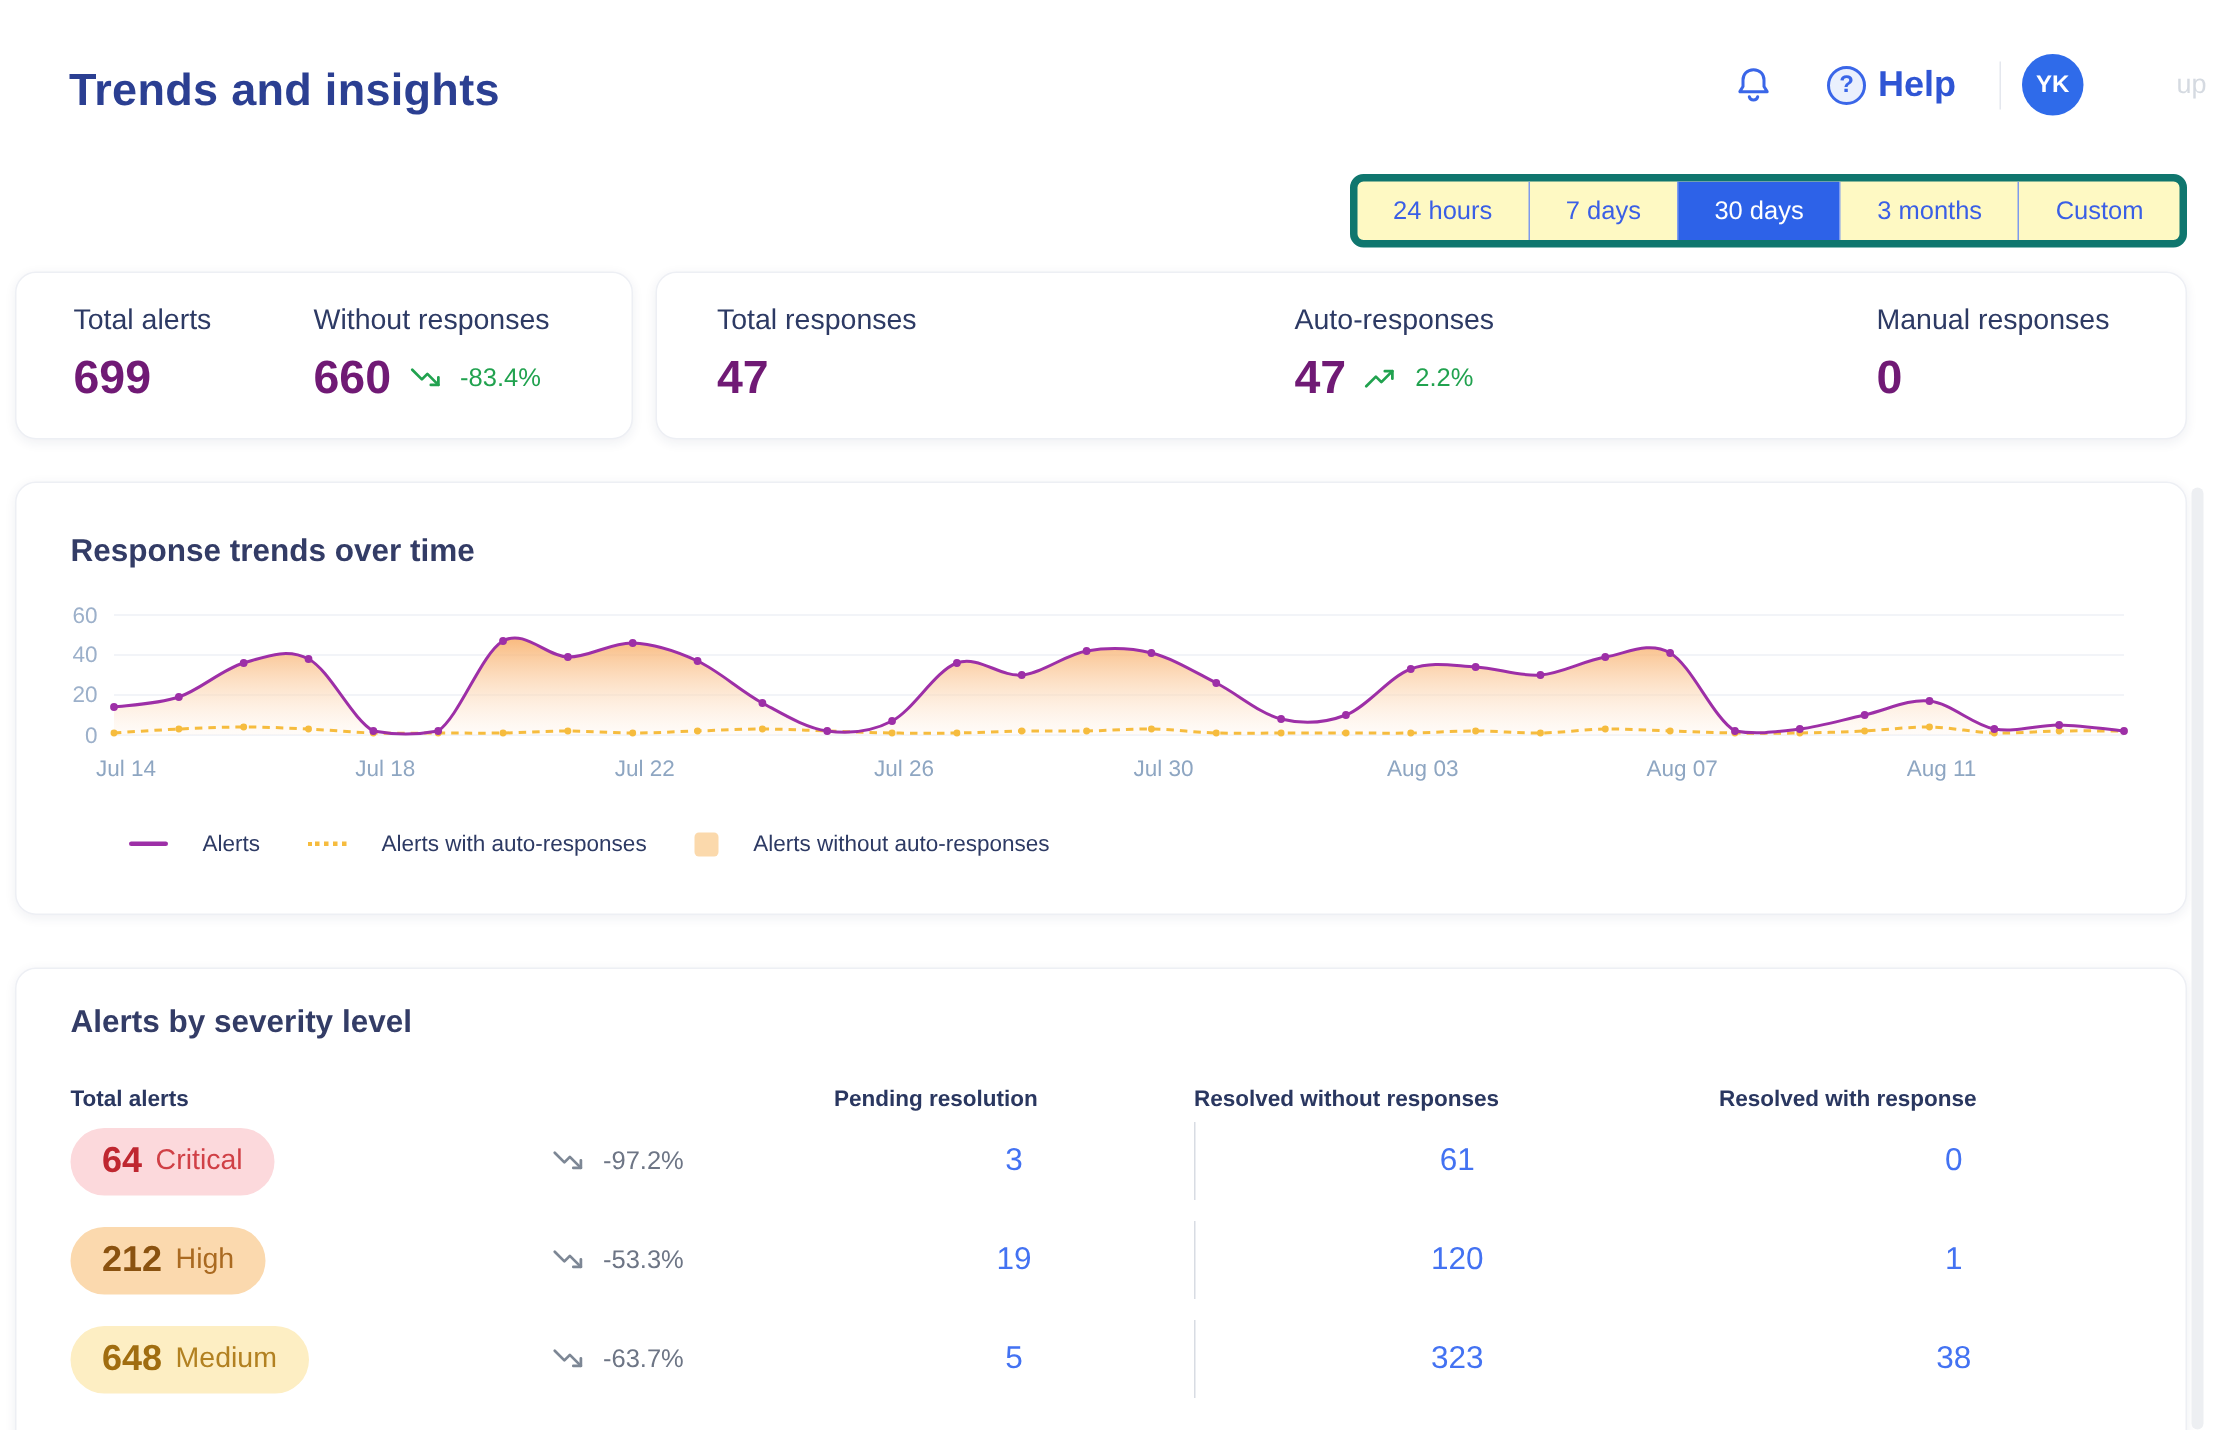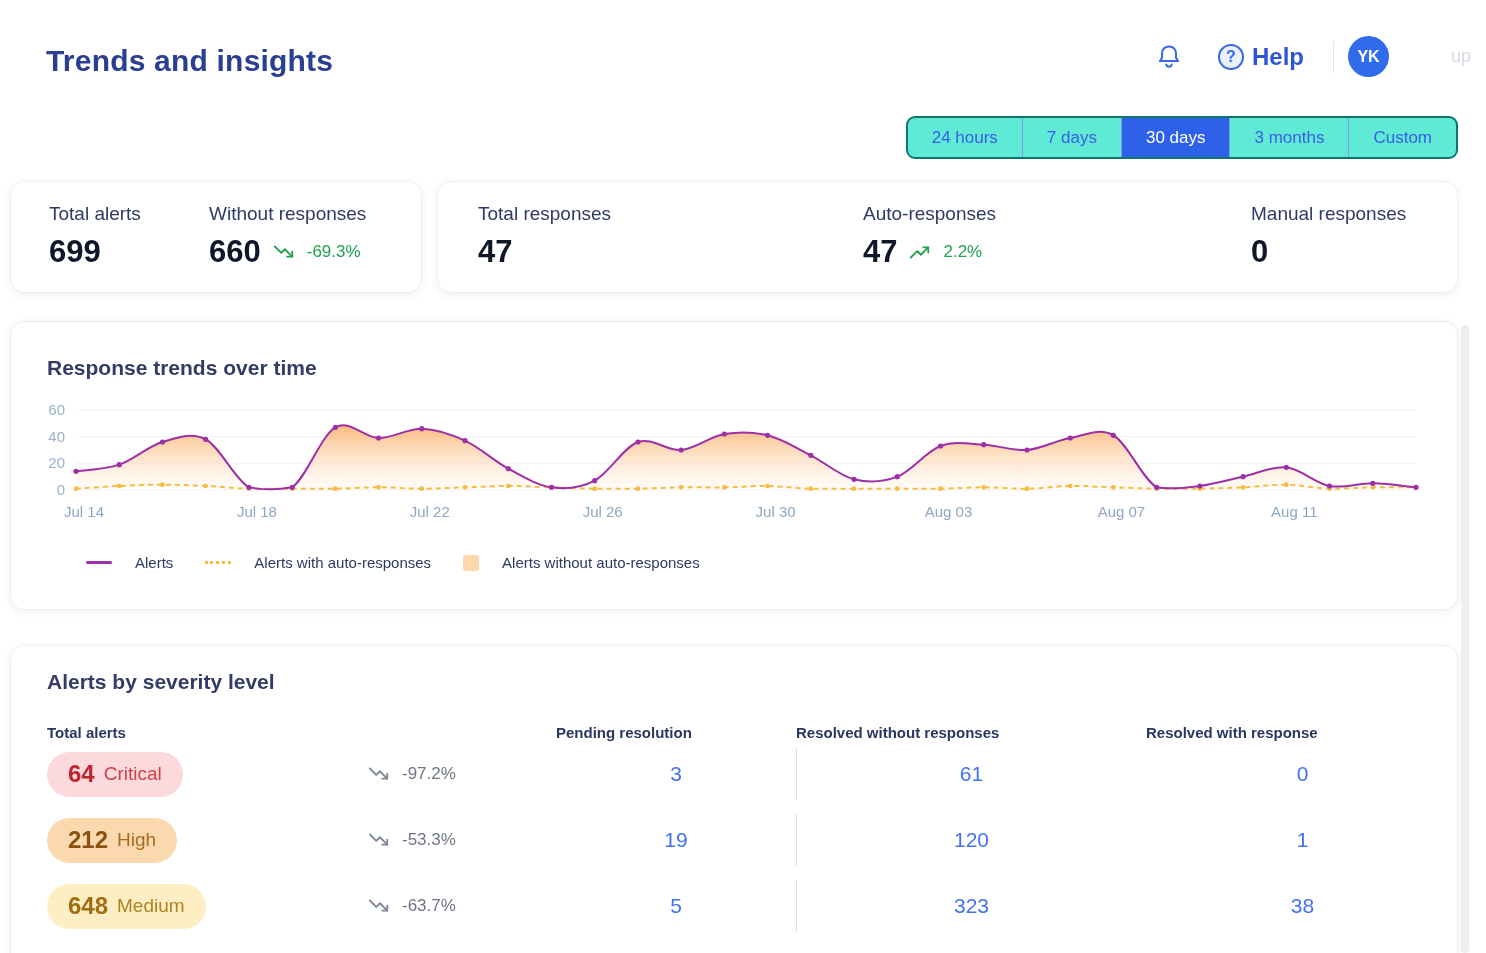--- a/index.html
+++ b/index.html
@@ -17,37 +17,37 @@
     color:#3a66e8; font-weight:bold; font-size:16px; display:flex; align-items:center; justify-content:center; }
   .help-label { color:#2f55d4; font-size:24px; font-weight:bold; }
   .hdr-div { position:absolute; left:207px; top:5px; width:1px; height:32px; background:#e4e7ee; }
   .avatar { position:absolute; left:222px; top:0; width:41px; height:41px; border-radius:50%;
     background:#2f6bea; color:#fff; font-size:16px; font-weight:bold;
     display:flex; align-items:center; justify-content:center; cursor:pointer; }
   .user-frag { position:absolute; left:325px; top:10px; color:#d5dae1; font-size:18px; }
 
   
   .tabs-row { position:absolute; top:116px; right:28px; display:flex;
-    border:2px solid #0f766e; border-radius:9px; overflow:hidden; background:#5eead4; }
+    border:5px solid #0f766e; border-radius:9px; overflow:hidden; background:#fef9c3; }
   .tab { padding:9px 24px; font-size:17px; color:#3a5fe6; cursor:pointer; border-left:1px solid #7e9bee;
     white-space:nowrap; line-height:21px; }
   .tab:first-child { border-left:none; }
   .tab.active { background:#2d62e8; color:#ffffff; }
 
   
   .card { background:#fff; border:1px solid #edeff4; border-radius:14px;
     box-shadow:0 2px 8px rgba(33,48,90,0.07); }
 
   .stats-row { position:absolute; top:181px; left:10px; display:flex; gap:15px; }
   .stats-card { height:112px; display:flex; padding-top:21px; }
   .stats-card.c1 { width:412px; padding-left:38px; }
   .stats-card.c2 { width:1021px; padding-left:40px; }
   .stat-block .stat-label { font-size:19px; color:#2d3a64; margin-bottom:9px; }
   .stat-line { display:flex; align-items:center; gap:10px; }
-  .stat-value { font-size:31px; font-weight:bold; color:#0f172a;text-align:center; }
+  .stat-value { font-size:31px; font-weight:bold; color:#701a75;text-align:center; }
   .trend-pct { font-size:17px; color:#21a24f; }
   .b1 { width:160px; } .b2c1 { width:210px; }
   .b1c2 { width:385px; } .b2c2 { width:388px; }
 
   
   .chart-card { position:absolute; top:321px; left:10px; width:1448px; height:289px; padding:34px 0 0 36px; }
   .section-title { font-size:21px; font-weight:bold; color:#333c66; }
   #trend-chart { position:absolute; left:0; top:72px; }
   .legend { position:absolute; left:75px; top:232px; display:flex; gap:32px; align-items:center; }
   .legend-item { display:flex; align-items:center; gap:23px; cursor:pointer; }
@@ -115,21 +115,21 @@
         </div>
     </div>
     <div class="stat-block b2c1">
       <div class="stat-label">Without responses</div>
       <div class="stat-line">
         <span class="stat-value">660</span>
         <svg width="26" height="22" viewBox="0 0 24 24" fill="none" stroke="#21a24f" stroke-width="2" stroke-linecap="round" stroke-linejoin="round">
           <polyline points="2,6 9,13 13,9 21,17"></polyline>
             <polyline points="15.5,17 21,17 21,11.5"></polyline>
         </svg>
-        <span class="trend-pct">-69.3%</span>
+        <span class="trend-pct">-83.4%</span>
       </div>
     </div>
   </div>
   <div class="card stats-card c2">
     <div class="stat-block b1c2">
       <div class="stat-label">Total responses</div>
       <div class="stat-line">
           <span class="stat-value">47</span>
         </div>
     </div>

